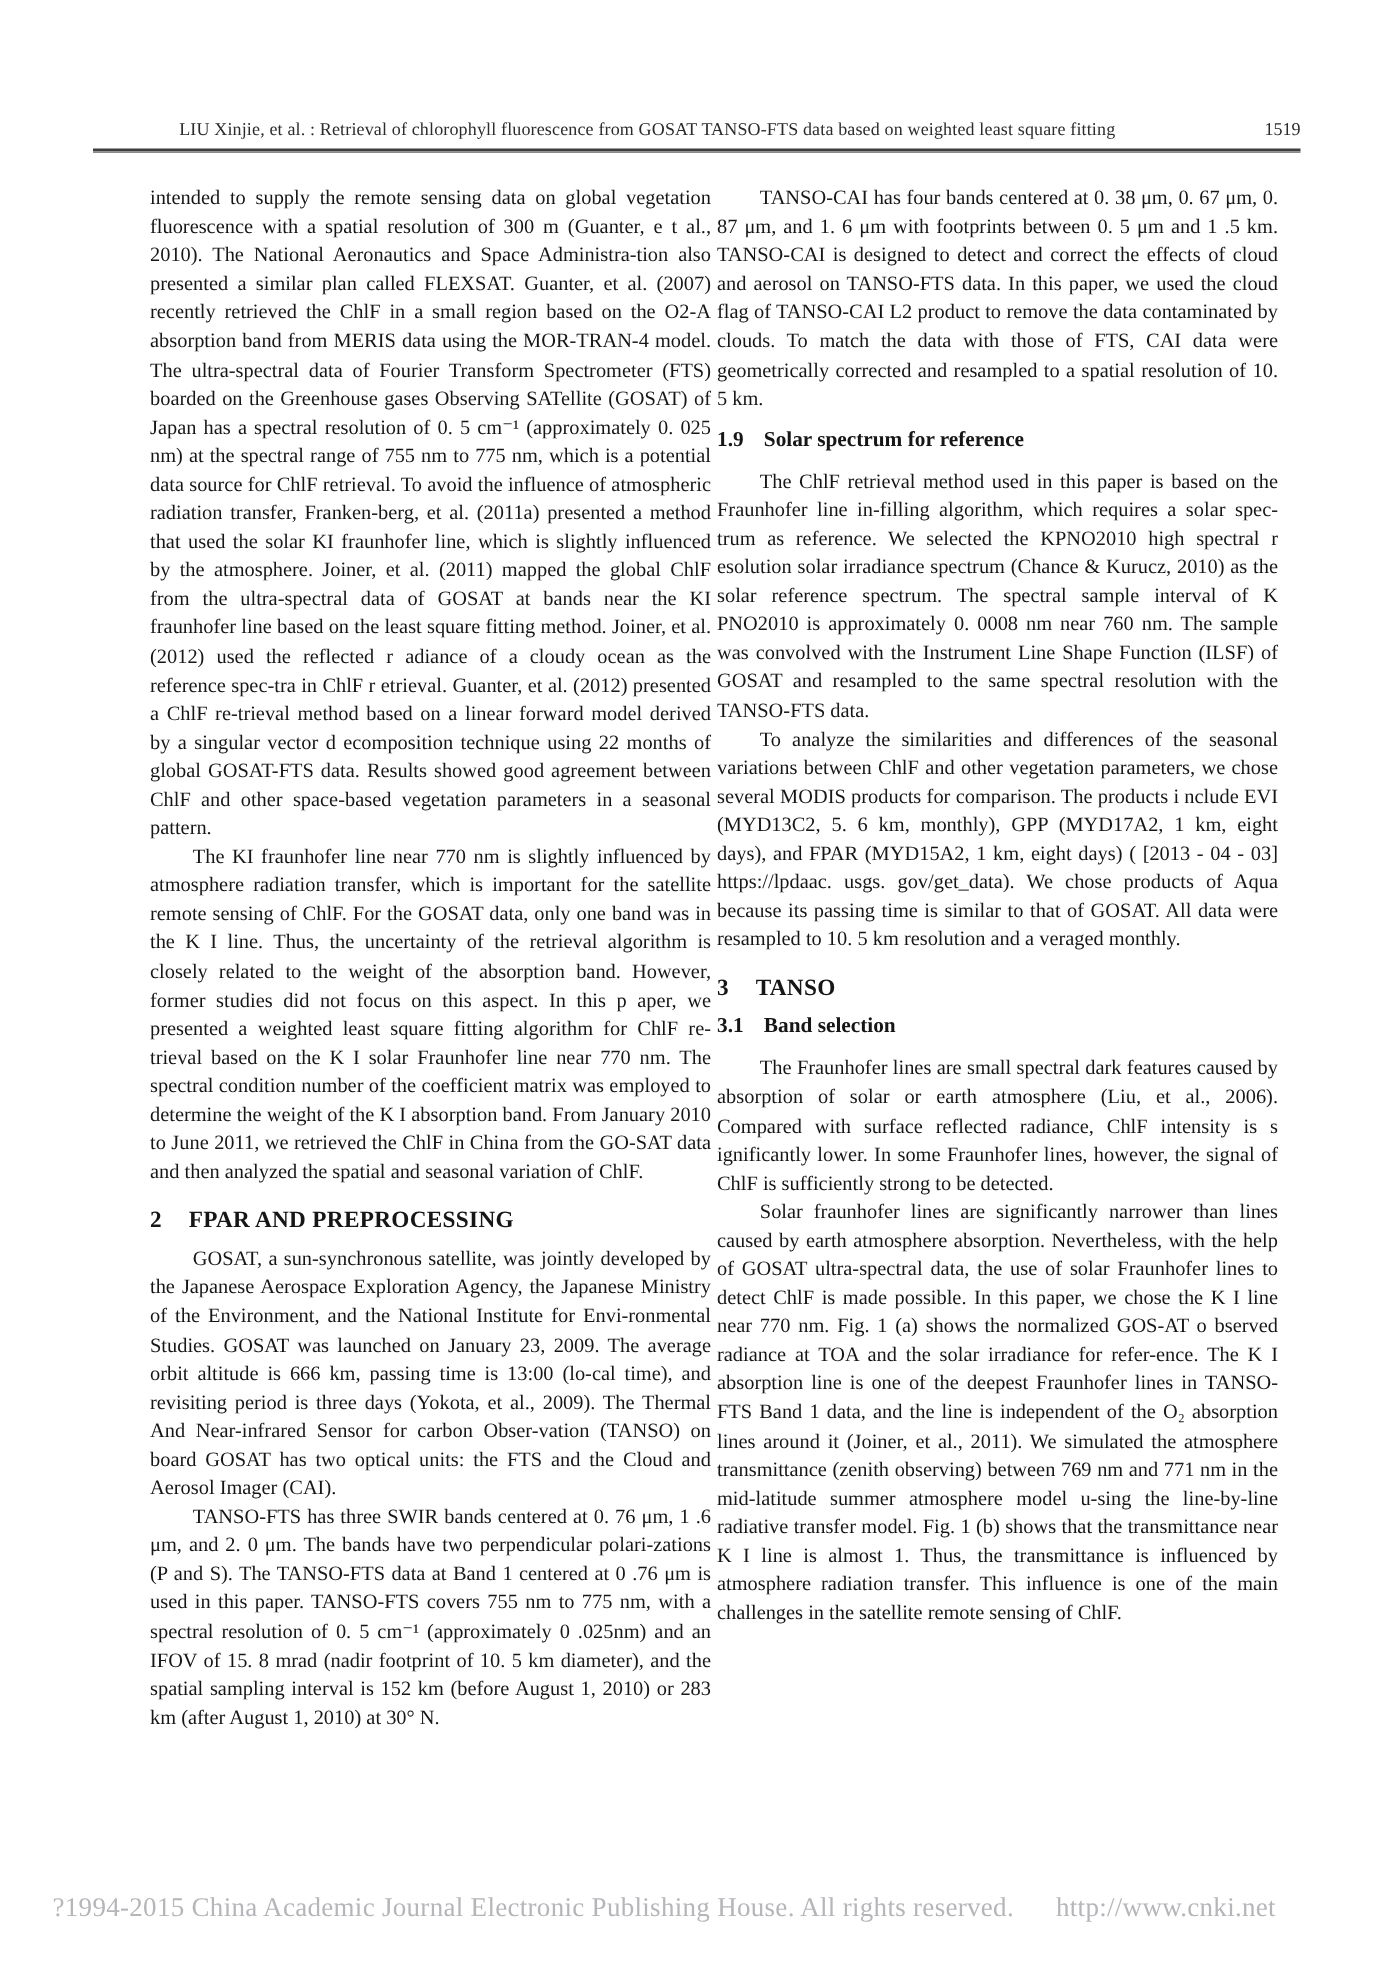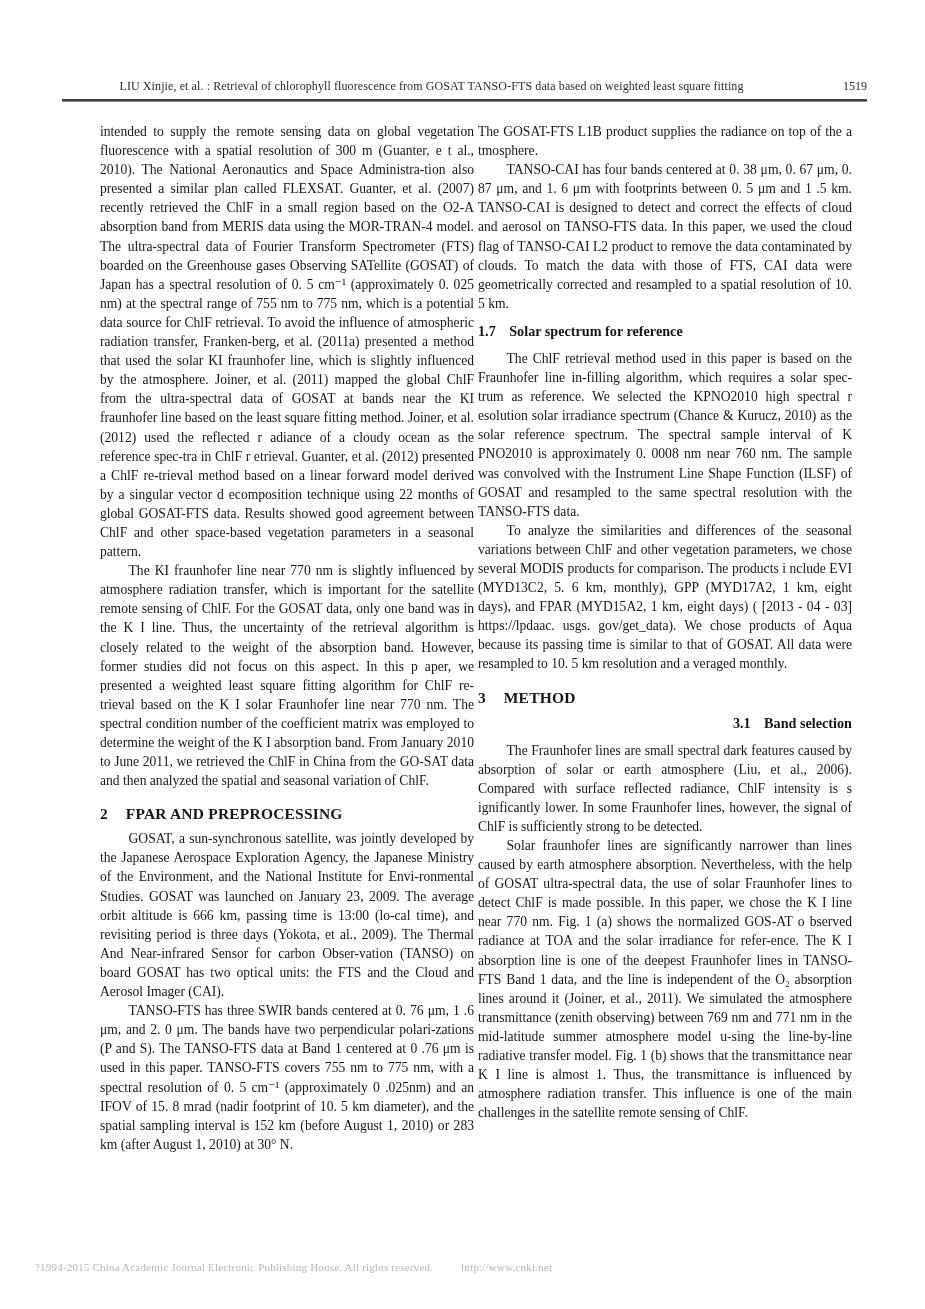--- a/index.html
+++ b/index.html
@@ -66,27 +66,27 @@
   }
   .h-l1 .h-num { margin-right: 1.15em; }
   .h-l2 {
     font-size: 14.2px;
     font-weight: bold;
     margin: 8px 0 8px 0;
     text-align: left;
     line-height: 20px;
   }
   .h-l2 .h-num { margin-right: 0.95em; }
-  .h-tight { margin-top: 4px; text-align: right; }
+  .h-tight { margin-top: 4px; }
   
   .footer {
     position: absolute;
     left: 35px;
     top: 1261px;
-    font-size: 11px;
+    font-size: 18px;
     color: #b5b5ba;
     white-space: nowrap;
     letter-spacing: 0.2px;
   }
   .footer .cnki-url { margin-left: 28px; }
 </style>
 </head>
 <body>
 
 <div class="page">
@@ -101,29 +101,28 @@
     <p>intended to supply the remote sensing data on global vegetation fluorescence with a spatial resolution of 300 m (Guanter, e t al., 2010). The National Aeronautics and Space Administra-tion also presented a similar plan called FLEXSAT. Guanter, et al. (2007) recently retrieved the ChlF in a small region based on the O2-A absorption band from MERIS data using the MOR-TRAN-4 model. The ultra-spectral data of Fourier Transform Spectrometer (FTS) boarded on the Greenhouse gases Observing SATellite (GOSAT) of Japan has a spectral resolution of 0. 5 cm⁻¹ (approximately 0. 025 nm) at the spectral range of 755 nm to 775 nm, which is a potential data source for ChlF retrieval. To avoid the influence of atmospheric radiation transfer, Franken-berg, et al. (2011a) presented a method that used the solar KI fraunhofer line, which is slightly influenced by the atmosphere. Joiner, et al. (2011) mapped the global ChlF from the ultra-spectral data of GOSAT at bands near the KI fraunhofer line based on the least square fitting method. Joiner, et al. (2012) used the reflected r adiance of a cloudy ocean as the reference spec-tra in ChlF r etrieval. Guanter, et al. (2012) presented a ChlF re-trieval method based on a linear forward model derived by a singular vector d ecomposition technique using 22 months of global GOSAT-FTS data. Results showed good agreement between ChlF and other space-based vegetation parameters in a seasonal pattern.</p>
     <p class="indent">The KI fraunhofer line near 770 nm is slightly influenced by atmosphere radiation transfer, which is important for the satellite remote sensing of ChlF. For the GOSAT data, only one band was in the K I line. Thus, the uncertainty of the retrieval algorithm is closely related to the weight of the absorption band. However, former studies did not focus on this aspect. In this p aper, we presented a weighted least square fitting algorithm for ChlF re-trieval based on the K I solar Fraunhofer line near 770 nm. The spectral condition number of the coefficient matrix was employed to determine the weight of the K I absorption band. From January 2010 to June 2011, we retrieved the ChlF in China from the GO-SAT data and then analyzed the spatial and seasonal variation of ChlF.</p>
     <div class="h-l1">
       <span class="h-num">2</span><span>FPAR AND PREPROCESSING</span>
     </div>
     <p class="indent">GOSAT, a sun-synchronous satellite, was jointly developed by the Japanese Aerospace Exploration Agency, the Japanese Ministry of the Environment, and the National Institute for Envi-ronmental Studies. GOSAT was launched on January 23, 2009. The average orbit altitude is 666 km, passing time is 13:00 (lo-cal time), and revisiting period is three days (Yokota, et al., 2009). The Thermal And Near-infrared Sensor for carbon Obser-vation (TANSO) on board GOSAT has two optical units: the FTS and the Cloud and Aerosol Imager (CAI).</p>
     <p class="indent">TANSO-FTS has three SWIR bands centered at 0. 76 μm, 1 .6 μm, and 2. 0 μm. The bands have two perpendicular polari-zations (P and S). The TANSO-FTS data at Band 1 centered at 0 .76 μm is used in this paper. TANSO-FTS covers 755 nm to 775 nm, with a spectral resolution of 0. 5 cm⁻¹ (approximately 0 .025nm) and an IFOV of 15. 8 mrad (nadir footprint of 10. 5 km diameter), and the spatial sampling interval is 152 km (before August 1, 2010) or 283 km (after August 1, 2010) at 30° N.</p>
   </div>
 
   <div class="column column-right">
-    <p>The GOSAT-FTS L1B product supplies the radiance on top of the a tmosphere.</p>
     <p class="indent">TANSO-CAI has four bands centered at 0. 38 μm, 0. 67 μm, 0. 87 μm, and 1. 6 μm with footprints between 0. 5 μm and 1 .5 km. TANSO-CAI is designed to detect and correct the effects of cloud and aerosol on TANSO-FTS data. In this paper, we used the cloud flag of TANSO-CAI L2 product to remove the data contaminated by clouds. To match the data with those of FTS, CAI data were geometrically corrected and resampled to a spatial resolution of 10. 5 km.</p>
     <div class="h-l2">
-      <span class="h-num">1.7</span><span>Solar spectrum for reference</span>
+      <span class="h-num">1.9</span><span>Solar spectrum for reference</span>
     </div>
     <p class="indent">The ChlF retrieval method used in this paper is based on the Fraunhofer line in-filling algorithm, which requires a solar spec-trum as reference. We selected the KPNO2010 high spectral r esolution solar irradiance spectrum (Chance &amp; Kurucz, 2010) as the solar reference spectrum. The spectral sample interval of K PNO2010 is approximately 0. 0008 nm near 760 nm. The sample was convolved with the Instrument Line Shape Function (ILSF) of GOSAT and resampled to the same spectral resolution with the TANSO-FTS data.</p>
     <p class="indent">To analyze the similarities and differences of the seasonal variations between ChlF and other vegetation parameters, we chose several MODIS products for comparison. The products i nclude EVI (MYD13C2, 5. 6 km, monthly), GPP (MYD17A2, 1 km, eight days), and FPAR (MYD15A2, 1 km, eight days) ( [2013 - 04 - 03] https://lpdaac. usgs. gov/get_data). We chose products of Aqua because its passing time is similar to that of GOSAT. All data were resampled to 10. 5 km resolution and a veraged monthly.</p>
     <div class="h-l1">
-      <span class="h-num">3</span><span>METHOD</span>
+      <span class="h-num">3</span><span>TANSO</span>
     </div>
     <div class="h-l2 h-tight">
       <span class="h-num">3.1</span><span>Band selection</span>
     </div>
     <p class="indent">The Fraunhofer lines are small spectral dark features caused by absorption of solar or earth atmosphere (Liu, et al., 2006). Compared with surface reflected radiance, ChlF intensity is s ignificantly lower. In some Fraunhofer lines, however, the signal of ChlF is sufficiently strong to be detected.</p>
     <p class="indent">Solar fraunhofer lines are significantly narrower than lines caused by earth atmosphere absorption. Nevertheless, with the help of GOSAT ultra-spectral data, the use of solar Fraunhofer lines to detect ChlF is made possible. In this paper, we chose the K I line near 770 nm. Fig. 1 (a) shows the normalized GOS-AT o bserved radiance at TOA and the solar irradiance for refer-ence. The K I absorption line is one of the deepest Fraunhofer lines in TANSO-FTS Band 1 data, and the line is independent of the O₂ absorption lines around it (Joiner, et al., 2011). We simulated the atmosphere transmittance (zenith observing) between 769 nm and 771 nm in the mid-latitude summer atmosphere model u-sing the line-by-line radiative transfer model. Fig. 1 (b) shows that the transmittance near K I line is almost 1. Thus, the transmittance is influenced by atmosphere radiation transfer. This influence is one of the main challenges in the satellite remote sensing of ChlF.</p>
   </div>
 
   <div class="footer">
     <span>?1994-2015 China Academic Journal Electronic Publishing House. All rights reserved.</span><span class="cnki-url">http://www.cnki.net</span>

